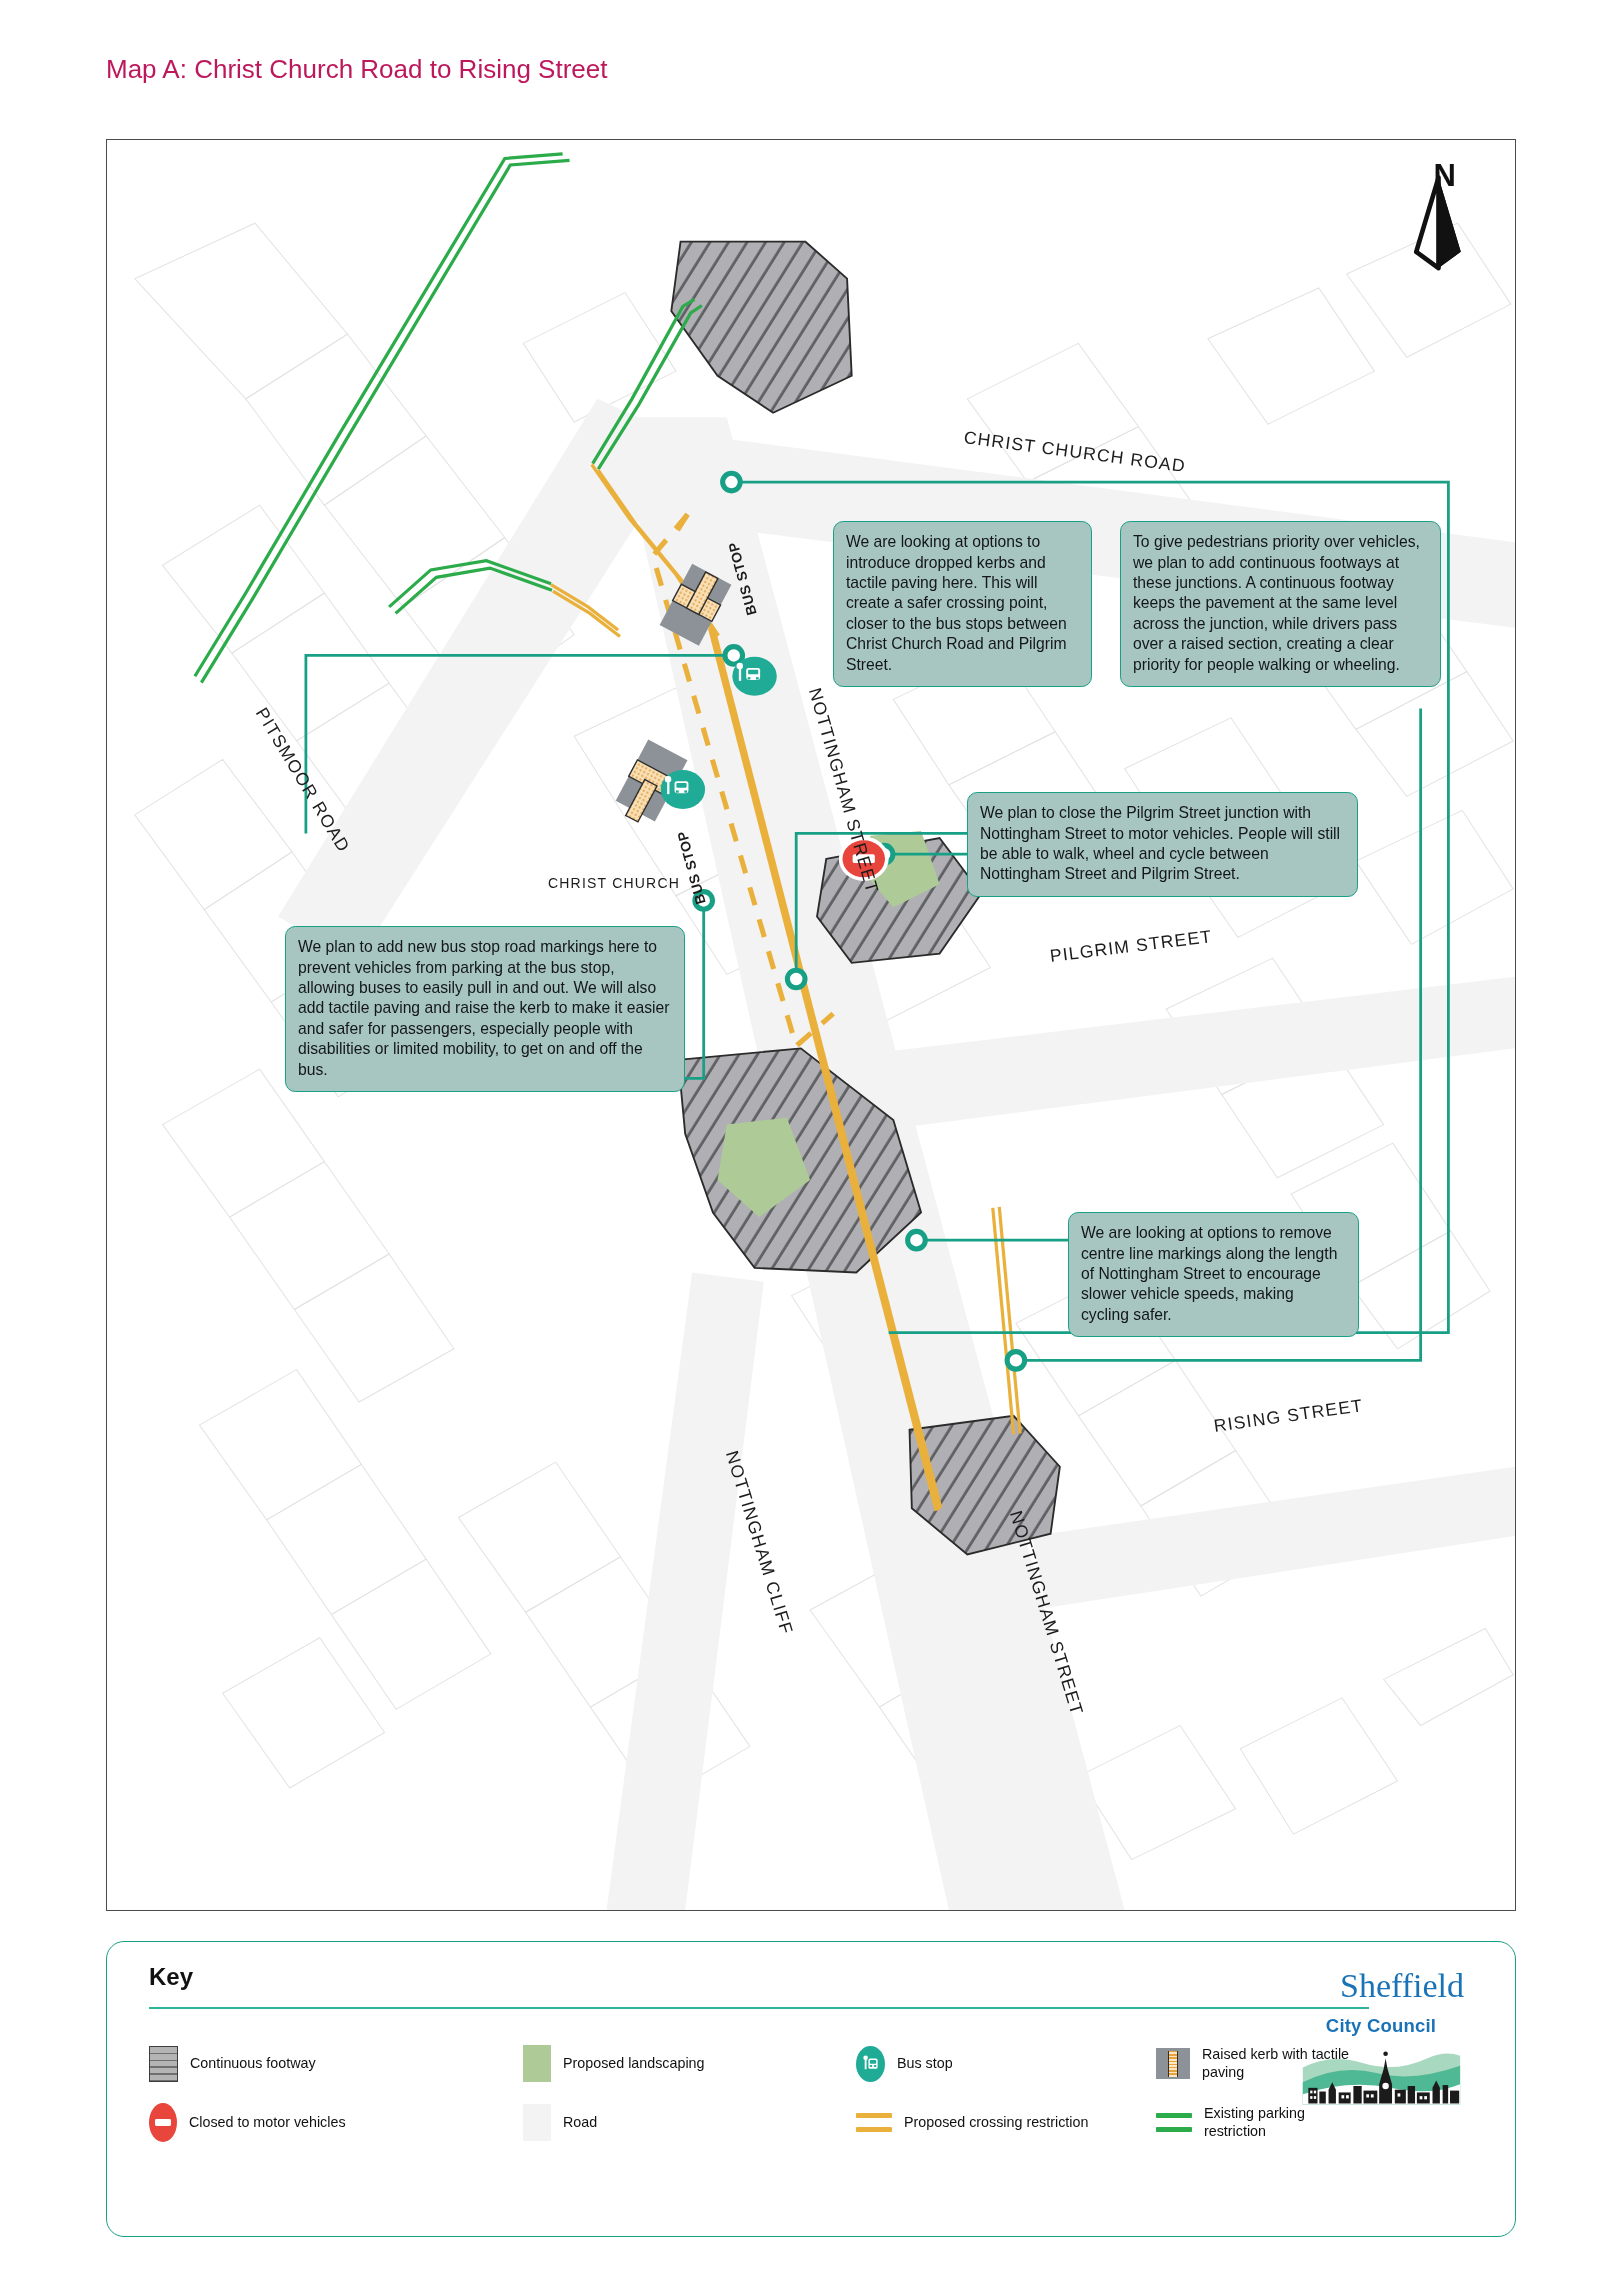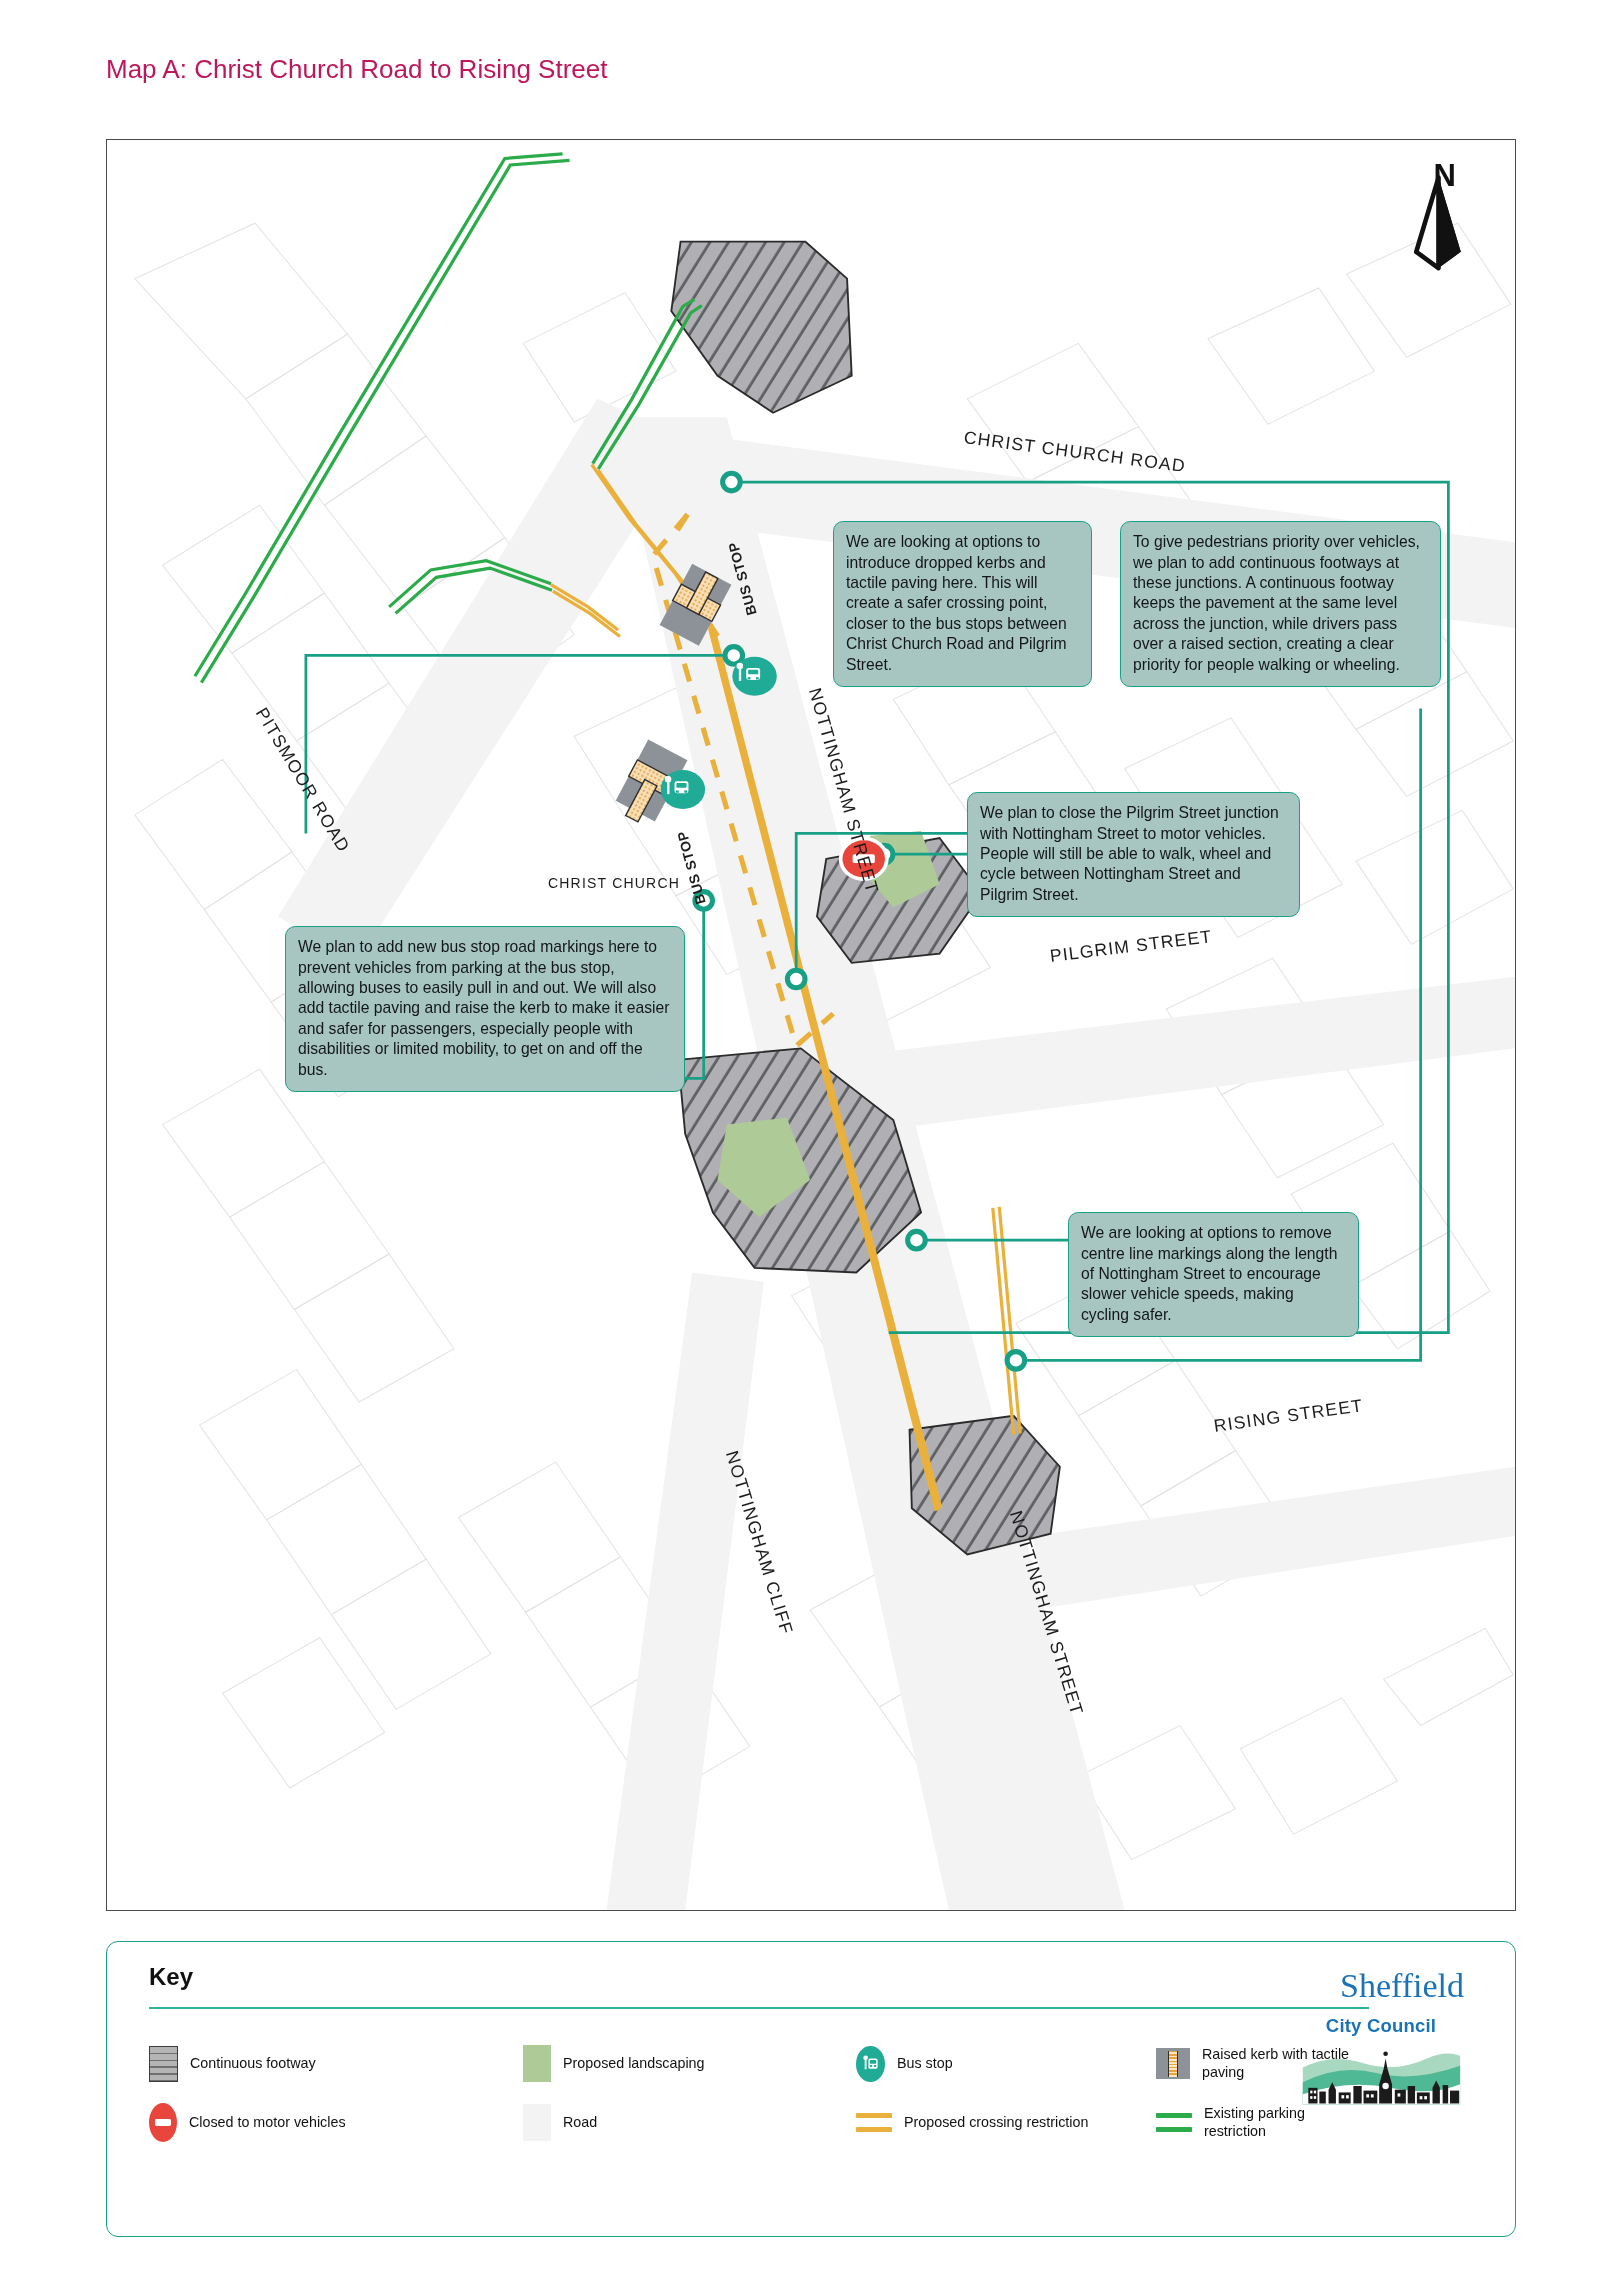--- a/index.html
+++ b/index.html
@@ -63,21 +63,21 @@
   #north-arrow { position:absolute; right:44px; top:18.5px; width:65px; height:116px; z-index:22; }
   #north-letter {
     position:absolute; right:59px; top:17.6px;
     font-size:31px; font-weight:700; color:#111; z-index:23;
   }
 
   
   #key-panel {
     position:absolute; left:106px; top:1941px;
     width:1410px; height:296px;
-    border:1.4px solid #17a085; border-radius:12px;
+    border:1.4px solid #17a085; border-radius:18px;
     background:#ffffff;
   }
   #key-title {
     position:absolute; left:42px; top:21px;
     font-size:24px; font-weight:700; color:#111;
   }
   #key-rule {
     position:absolute; left:42px; top:65px; width:1220px; height:1.8px;
     background:#2bb39a;
   }
@@ -347,21 +347,21 @@
   <div class="map-label place-label" style="left:441px; top:735px;">CHRIST CHURCH</div>
 
   <div class="map-label busstop-label" style="left:645px; top:467px; transform:rotate(255deg); transform-origin:left center;">BUS STOP</div>
 
   <div class="map-label busstop-label" style="left:594px; top:756px; transform:rotate(255deg); transform-origin:left center;">BUS STOP</div>
 
   <div class="callout" style="left:726px; top:381px; width:259px;">We are looking at options to introduce dropped kerbs and tactile paving here. This will create a safer crossing point, closer to the bus stops between Christ Church Road and Pilgrim Street.</div>
 
   <div class="callout" style="left:1013px; top:381px; width:321px;">To give pedestrians priority over vehicles, we plan to add continuous footways at these junctions. A continuous footway keeps the pavement at the same level across the junction, while drivers pass over a raised section, creating a clear priority for people walking or wheeling.</div>
 
-  <div class="callout" style="left:860px; top:652px; width:333px;">We plan to close the Pilgrim Street junction with Nottingham Street to motor vehicles. People will still be able to walk, wheel and cycle between Nottingham Street and Pilgrim Street.</div>
+  <div class="callout" style="left:860px; top:652px; width:391px;">We plan to close the Pilgrim Street junction with Nottingham Street to motor vehicles. People will still be able to walk, wheel and cycle between Nottingham Street and Pilgrim Street.</div>
 
   <div class="callout" style="left:178px; top:786px; width:400px;">We plan to add new bus stop road markings here to prevent vehicles from parking at the bus stop, allowing buses to easily pull in and out. We will also add tactile paving and raise the kerb to make it easier and safer for passengers, especially people with disabilities or limited mobility, to get on and off the bus.</div>
 
   <div class="callout" style="left:961px; top:1072px; width:291px;">We are looking at options to remove centre line markings along the length of Nottingham Street to encourage slower vehicle speeds, making cycling safer.</div>
 
 </div>
 
 <div id="key-panel">
   <div id="key-title">Key</div>
   <div id="key-rule"></div>

